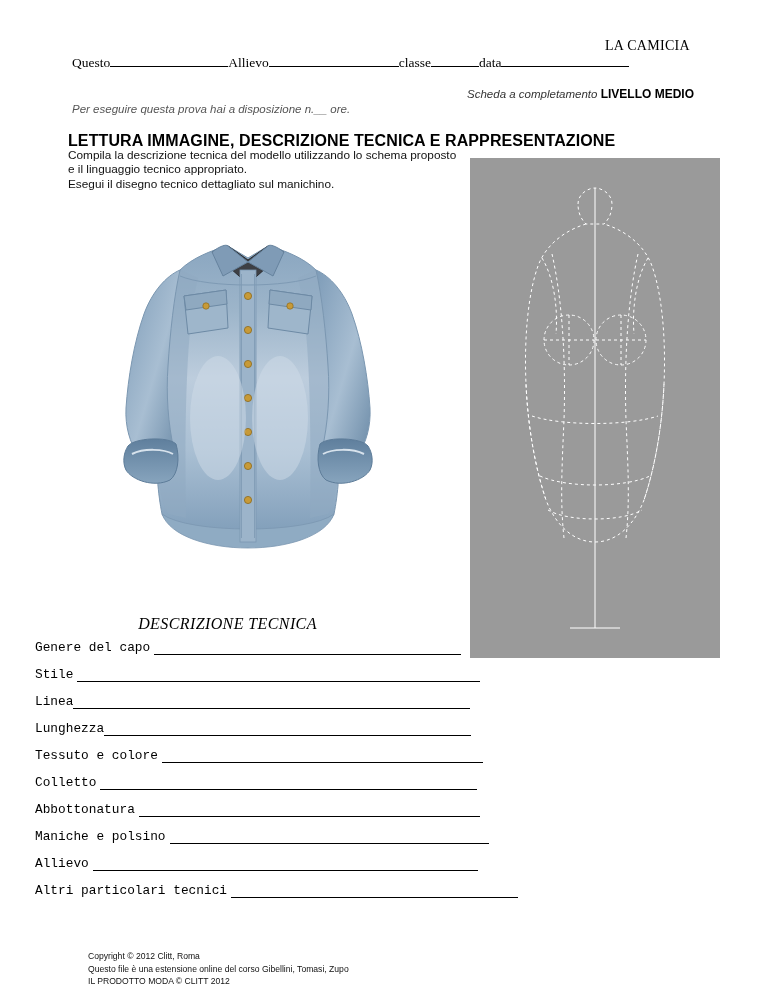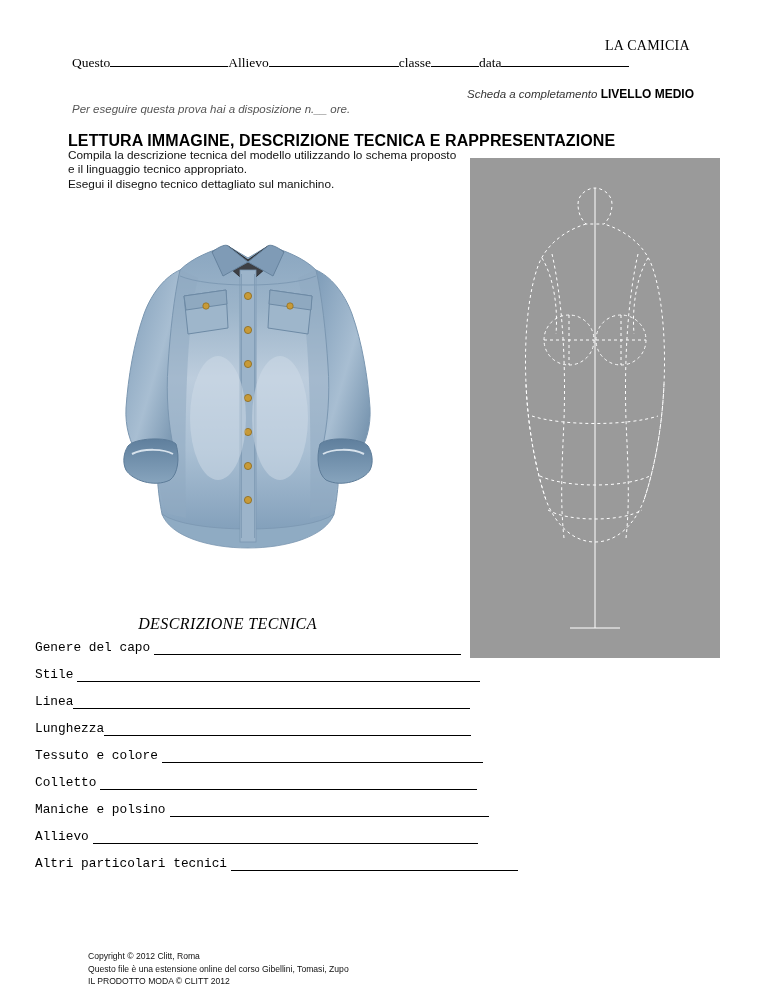--- a/index.html
+++ b/index.html
@@ -317,20 +317,23 @@
     <div class="field">
       <span class="f-label">Lunghezza</span><span class="f-rule" style="width:367px;margin-left:0"></span>
     </div>
     <div class="field">
       <span class="f-label">Tessuto e colore</span><span class="f-rule" style="width:321px"></span>
     </div>
     <div class="field">
       <span class="f-label">Colletto</span><span class="f-rule" style="width:377px"></span>
     </div>
     <div class="field">
+      <span class="f-label">Abbottonatura</span><span class="f-rule" style="width:341px"></span>
+    </div>
+    <div class="field">
       <span class="f-label">Maniche e polsino</span><span class="f-rule" style="width:319px"></span>
     </div>
     <div class="field">
       <span class="f-label">Allievo</span><span class="f-rule" style="width:385px"></span>
     </div>
     <div class="field">
       <span class="f-label">Altri particolari tecnici</span><span class="f-rule" style="width:287px"></span>
     </div>
   </div>
 

